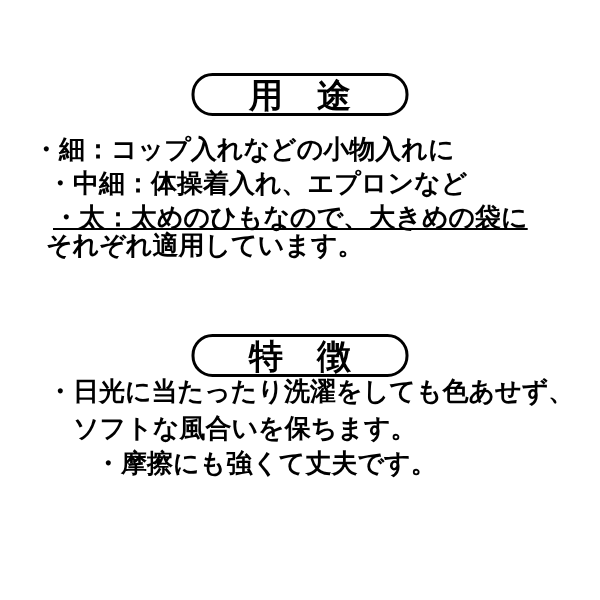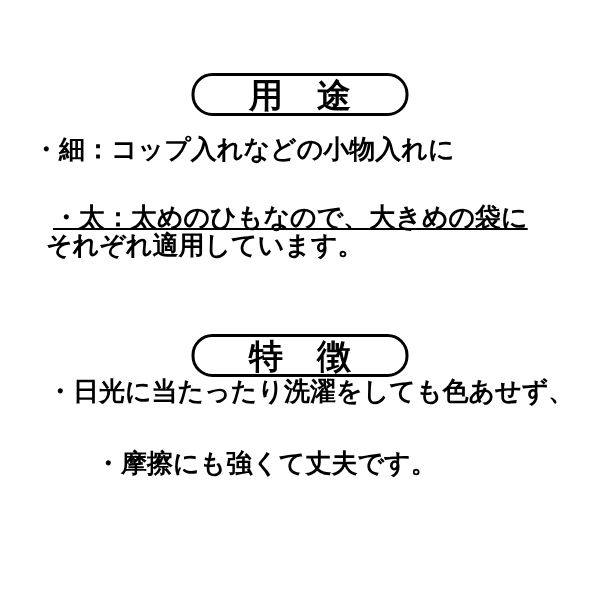--- a/index.html
+++ b/index.html
@@ -60,23 +60,25 @@
 </head>
 <body>
 
 <div class="canvas">
 
   <div class="title-box usage">
     <span class="title-text">用　途</span>
   </div>
 
   <div class="line s1-l0">・細：コップ入れなどの小物入れに</div>
+  <div class="line s1-l1">・中細：体操着入れ、エプロンなど</div>
   <div class="line s1-l2">・太：太めのひもなので、大きめの袋に</div>
   <div class="line s1-l3">それぞれ適用しています。</div>
 
   <div class="title-box features">
     <span class="title-text">特　徴</span>
   </div>
 
   <div class="line s2-l0">・日光に当たったり洗濯をしても色あせず、</div>
+  <div class="line s2-l1">ソフトな風合いを保ちます。</div>
   <div class="line s2-l2">・摩擦にも強くて丈夫です。</div>
 
 </div>
 
 </body></html>

